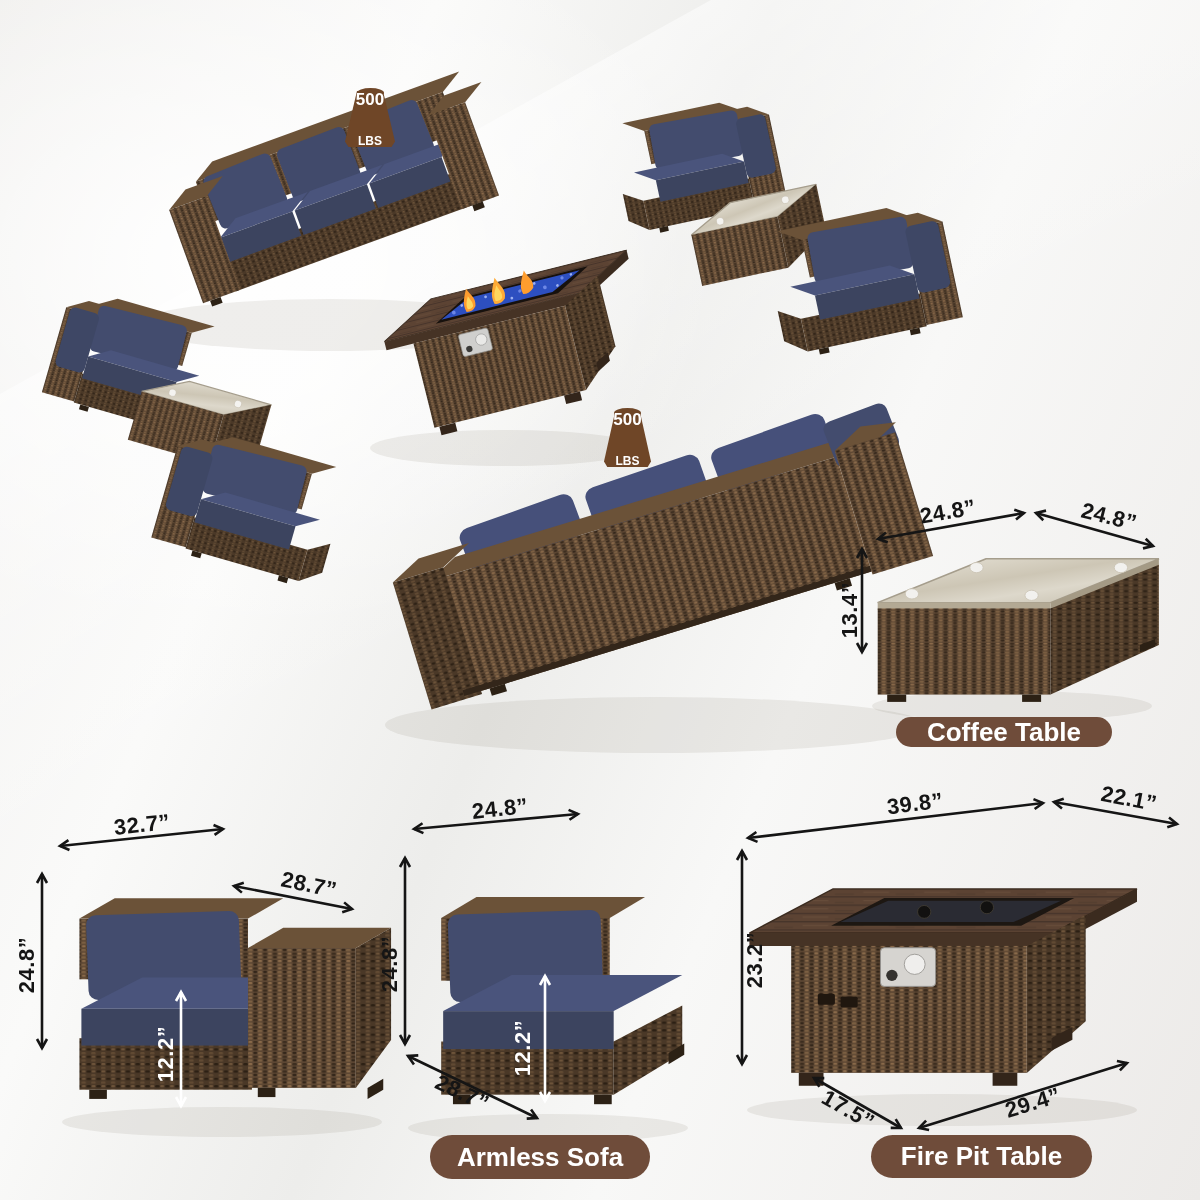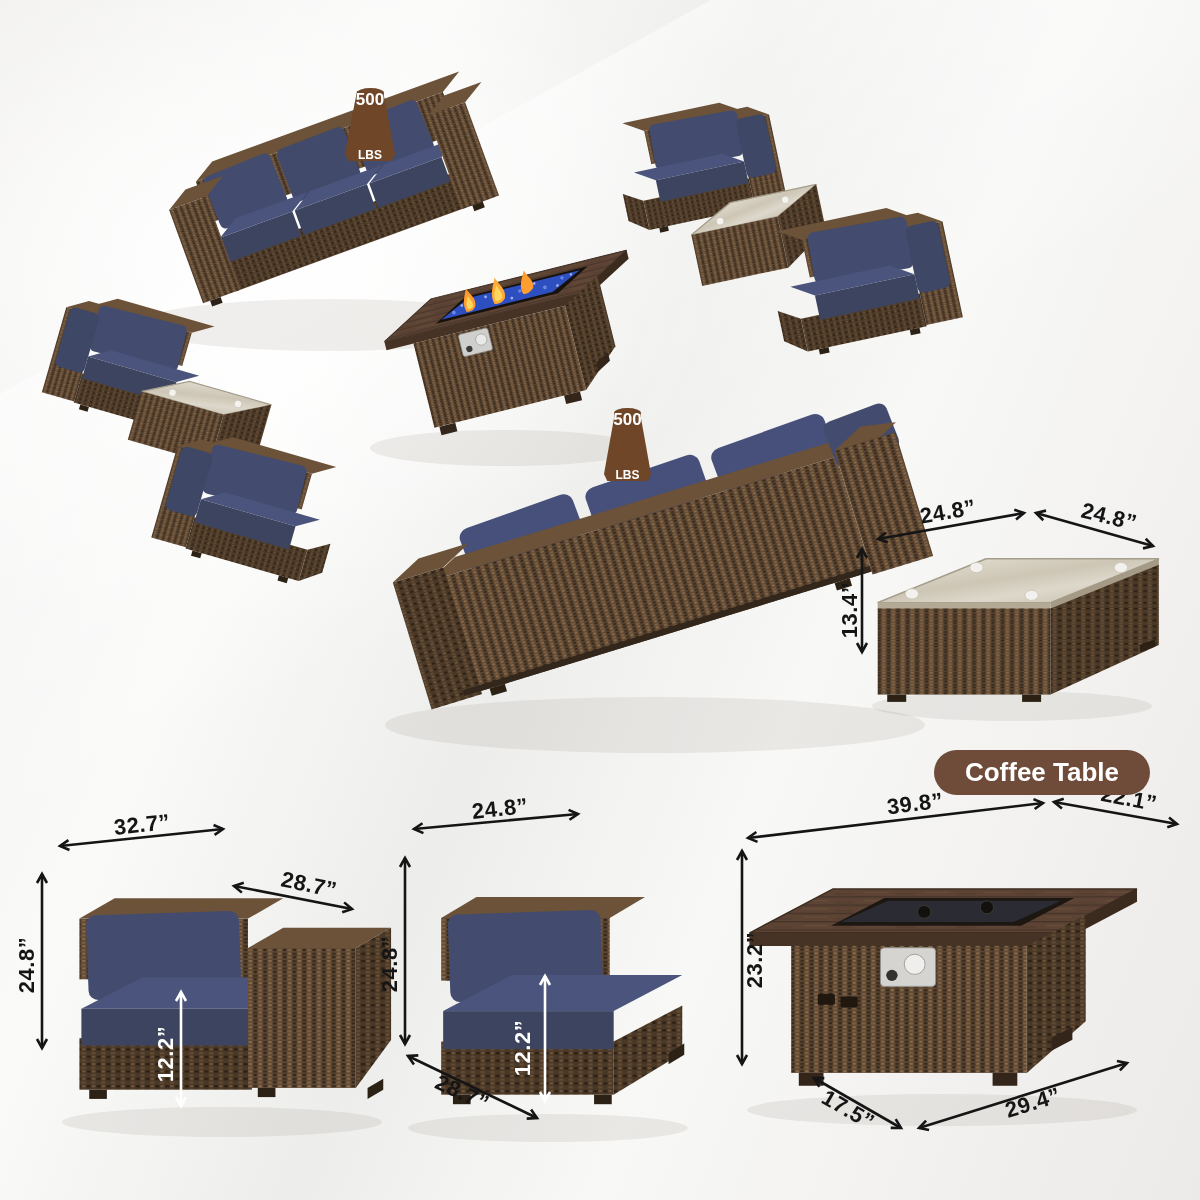--- a/index.html
+++ b/index.html
@@ -26,21 +26,21 @@
   }
   .badge{position:absolute;display:flex;flex-direction:column;align-items:center;}
   .badge-handle{
     width:17px;height:17px;border:5px solid #6f4627;border-radius:50%;
     background:transparent;margin-bottom:-7px;
   }
   .badge-body{
     width:100%;flex:1;background:#6f4627;
     clip-path:polygon(24% 0,76% 0,100% 90%,93% 100%,7% 100%,0 90%);
     display:flex;flex-direction:column;align-items:center;justify-content:center;
-    color:#fff;font-weight:bold;line-height:1;gap:16px;
+    color:#fff;font-weight:bold;line-height:1;gap:2px;
   }
   .badge-value{font-size:17px;}
   .badge-unit{font-size:12px;margin-top:25px;}
 </style>
 </head>
 <body>
 
 <div class="canvas">
   <div class="lightband band-a"></div>
   <div class="lightband band-b"></div>
@@ -348,14 +348,16 @@
   <div class="dim" style="left:390px;top:964px;transform:translate(-50%,-50%) rotate(-90deg);">24.8”</div>
   <div class="dim" style="left:462px;top:1093px;transform:translate(-50%,-50%) rotate(25deg);">28.7”</div>
   <div class="dim dim-white" style="left:523px;top:1048px;transform:translate(-50%,-50%) rotate(-90deg);">12.2”</div>
 
   <div class="dim" style="left:915px;top:804px;transform:translate(-50%,-50%) rotate(-7deg);">39.8”</div>
   <div class="dim" style="left:1129px;top:799px;transform:translate(-50%,-50%) rotate(11deg);">22.1”</div>
   <div class="dim" style="left:755px;top:960px;transform:translate(-50%,-50%) rotate(-90deg);">23.2”</div>
   <div class="dim" style="left:848px;top:1110px;transform:translate(-50%,-50%) rotate(30deg);">17.5”</div>
   <div class="dim" style="left:1033px;top:1103px;transform:translate(-50%,-50%) rotate(-17deg);">29.4”</div>
 
-  <div class="pill" style="left:934px;top:717px;width:216px;height:45px;margin-top:33px;">Coffee Table</div>
+  <div class="pill" style="left:896px;top:717px;width:216px;height:30px;">Coffee Table</div>
+  <div class="pill" style="left:430px;top:1135px;width:220px;height:44px;">Armless Sofa</div>
+  <div class="pill" style="left:871px;top:1135px;width:221px;height:43px;">Fire Pit Table</div>
 </div>
 
 </body></html>

